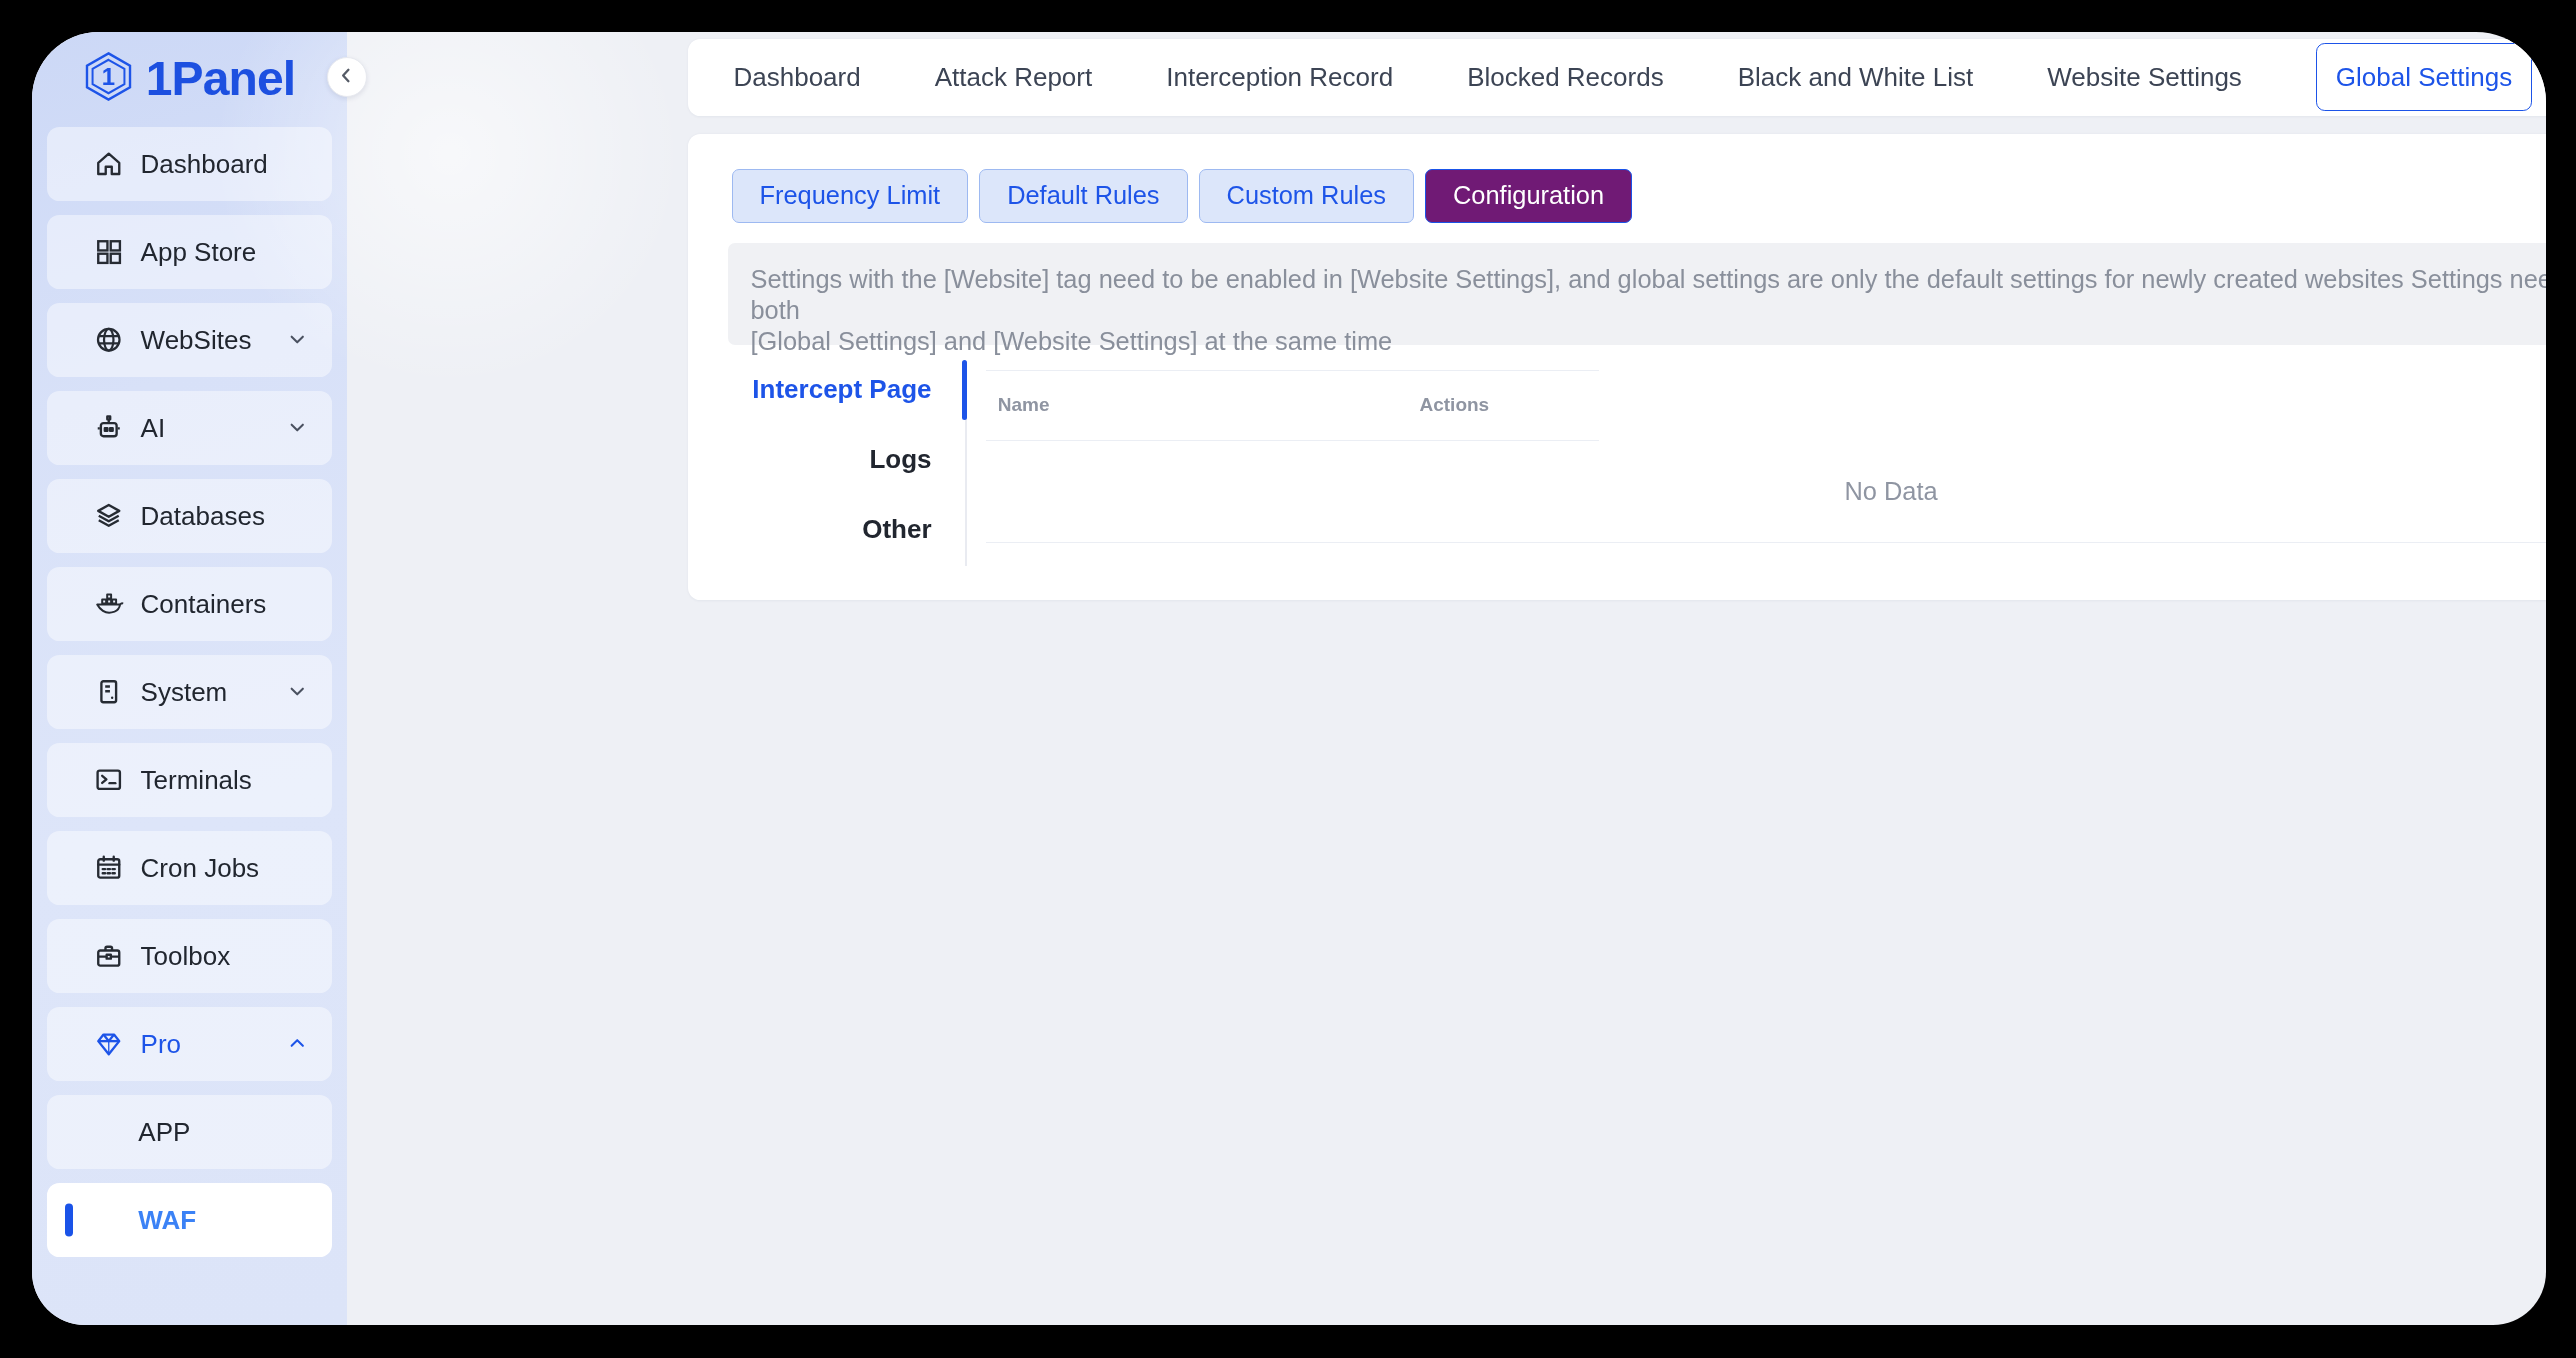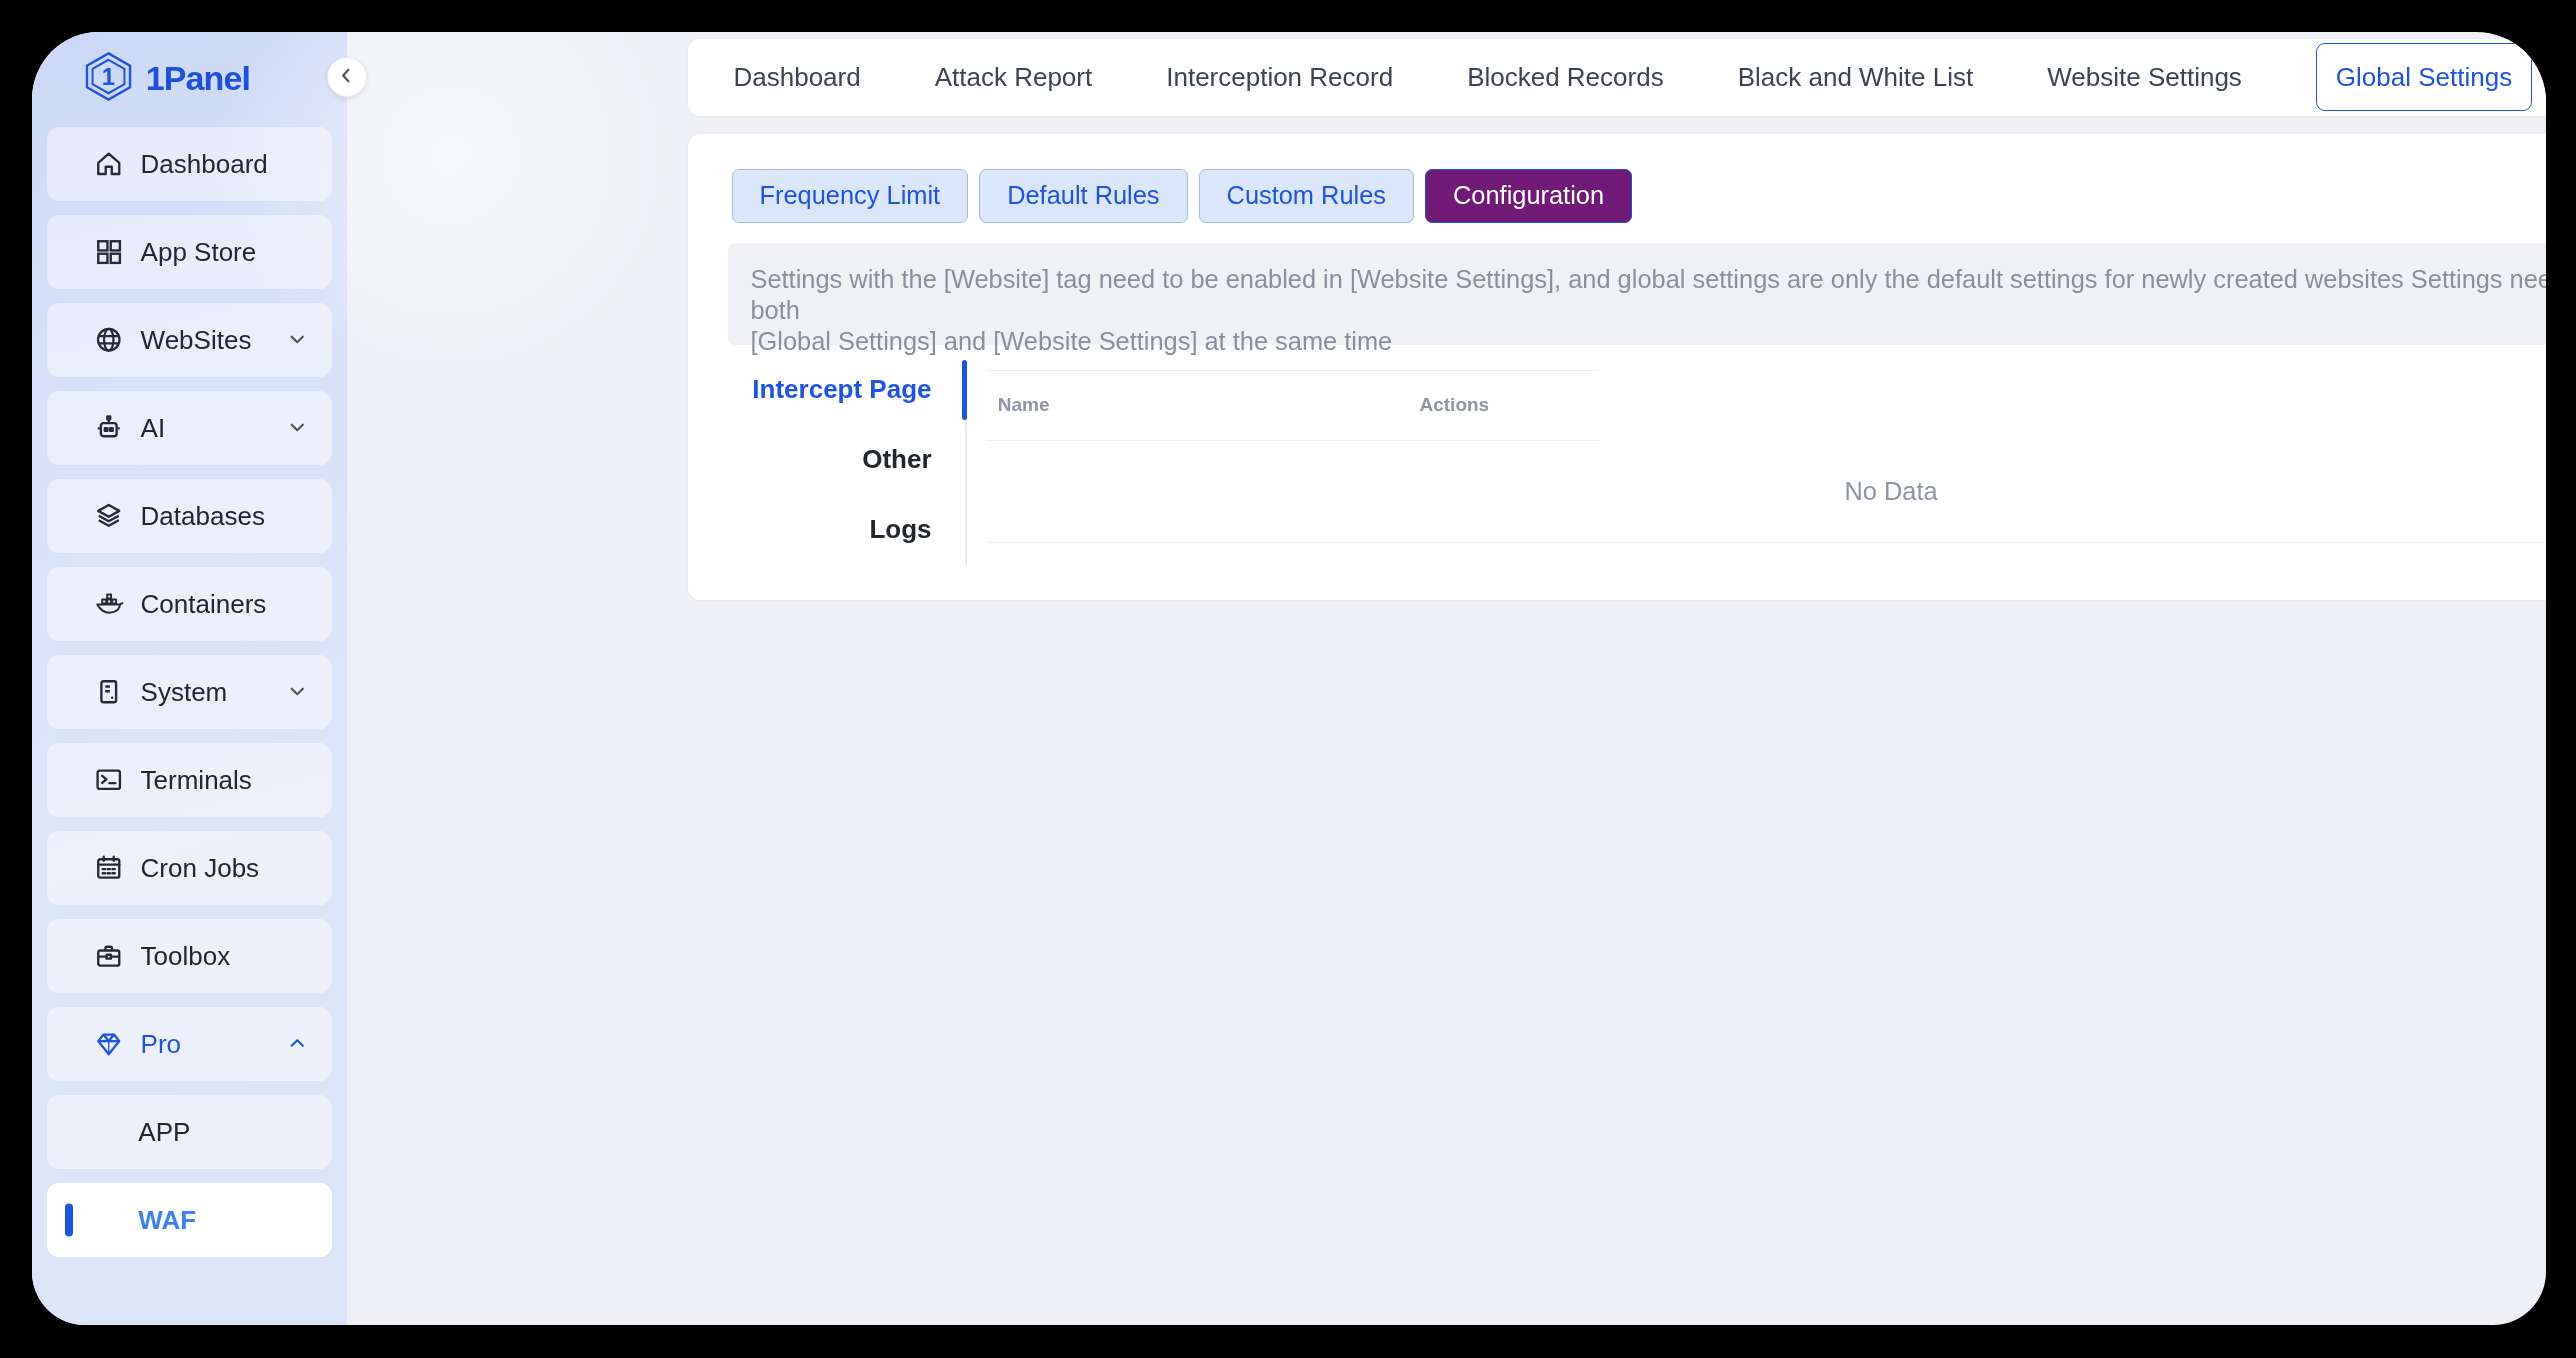--- a/index.html
+++ b/index.html
@@ -6,21 +6,21 @@
   html,body { width:2576px; height:1359px; background:#000; font-family:"Liberation Sans", sans-serif; }
   .window { position:absolute; left:31.5px; top:31.5px; width:2514px; height:1293px;
     background:#eef0f5; border-radius:67px 70px 53px 53px; overflow:hidden; }
 
   
   .sidebar { position:absolute; left:0; top:0; bottom:0; width:315px;
     background:linear-gradient(165deg,#ccd8f6 0%,#d8e1f8 28%,#dde5f9 60%,#dce4f8 100%); }
   .sidebar::before { content:""; position:absolute; left:55%; top:-123px; width:490px; height:490px;
     border-radius:50%; background:radial-gradient(circle, rgba(255,255,255,.55) 0%, rgba(255,255,255,0) 68%); }
   .logo { position:absolute; left:51px; top:21px; height:51px; display:flex; align-items:center; gap:12.3px; }
-  .logo-word { font-size:34px; font-weight:700; color:#1d50e0; letter-spacing:-0.9px; }
+  .logo-word { font-size:48px; font-weight:700; color:#1d50e0; letter-spacing:-0.9px; }
   .collapse-btn { position:absolute; left:295px; top:25.4px; width:40px; height:40px; border-radius:50%;
     background:#fff; border:0.9px solid #e7e9ef; box-shadow:0 1.8px 5.3px rgba(30,40,80,.10);
     display:flex; align-items:center; justify-content:center; z-index:5; color:#555b66; }
   .menu { position:absolute; top:95px; left:15.8px; width:285px; display:flex; flex-direction:column; gap:14px; }
   .side-item { position:relative; height:74px; border-radius:12.3px; background:rgba(255,255,255,.45);
     display:flex; align-items:center; padding:0 23px 0 46px; color:#21262f; }
   .side-item .icn { width:31.5px; height:31.5px; margin-right:15.8px; display:flex; align-items:center; color:#262b33; }
   .side-item .lbl { font-size:26px; flex:1 1 auto; line-height:30px; }
   .side-item .chev { width:24.5px; height:24.5px; color:#4a5160; display:flex; }
   .side-item.accent { color:#1d54e8; }
@@ -256,22 +256,22 @@
           <button class="filter-btn active">Configuration</button>
         </div>
 
       <div class="notice">
         <div>Settings with the [Website] tag need to be enabled in [Website Settings], and global settings are only the default settings for newly created websites Settings need to be enabled in both</div>
         <div>[Global Settings] and [Website Settings] at the same time</div>
       </div>
 
       <div class="subnav" id="subnav">
           <div class="subnav-item active">Intercept Page</div>
+          <div class="subnav-item">Logs</div>
           <div class="subnav-item">Other</div>
-          <div class="subnav-item">Logs</div>
         </div>
       <div class="v-divider"></div>
       <div class="v-active"></div>
 
       <div class="table">
         <div class="thead">
           <div class="th th-name">Name</div>
           <div class="th">Actions</div>
         </div>
         <div class="t-empty">No Data</div>

